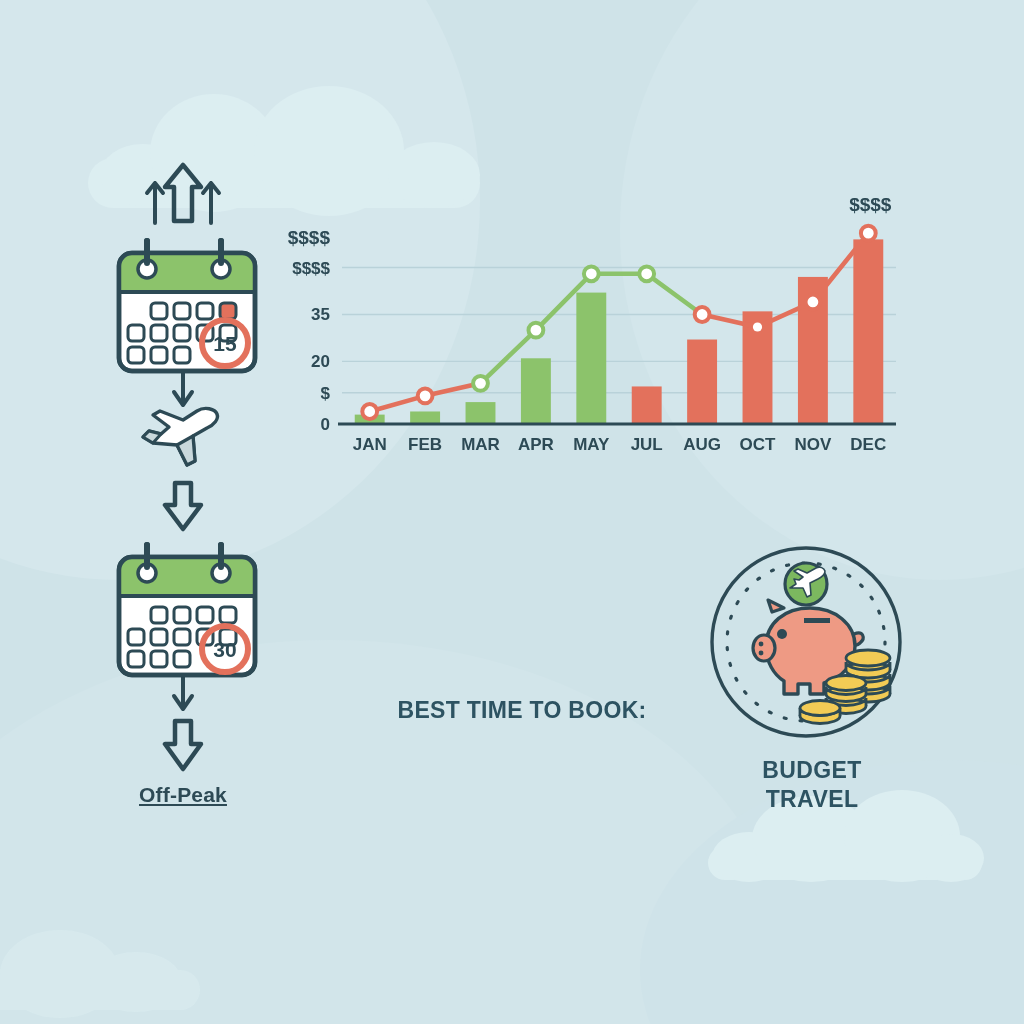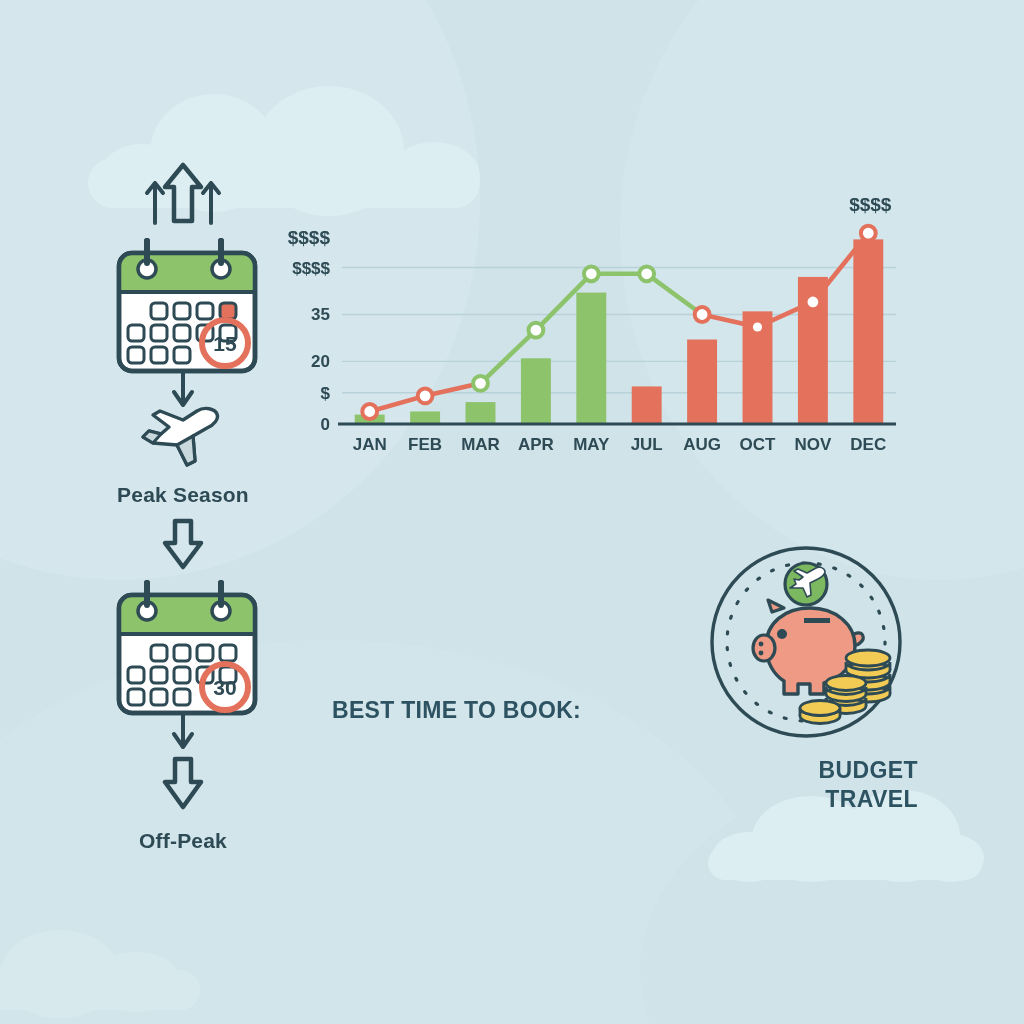--- a/index.html
+++ b/index.html
@@ -32,26 +32,26 @@
   #chart-panel .tick-label{
     font-size:17px;font-weight:bold;fill:#2d4a55;
   }
   #chart-panel .money-label{
     font-size:19px;font-weight:bold;fill:#2d4a55;
   }
 
   
   #best-time{
     position:absolute;left:332px;top:695px;width:380px;
-    font-weight:bold;font-size:23px;color:#2d5362;
+    text-align:center;font-weight:bold;font-size:23px;color:#2d5362;
     line-height:1.33;letter-spacing:.3px;
   }
 
   
-  #budget-block{position:absolute;left:706px;top:542px;width:212px;text-align:right;}
+  #budget-block{position:absolute;left:706px;top:542px;width:212px;text-align:center;}
   #budget-label{
     margin-top:14px;font-weight:bold;font-size:23px;color:#2d5362;
     line-height:1.28;letter-spacing:.4px;
   }
 </style>
 </head>
 <body>
 
 <div id="bg-layer">
   <div class="bg-blob" style="left:-240px;top:-180px;width:720px;height:760px;background:#d5e7ec;"></div>
@@ -134,21 +134,20 @@
   </div>
 
   <div class="arrow-box" style="margin-top:-2px;">
     <svg width="96" height="62" viewBox="0 0 96 62">
       <path d="M18 36 L8 30 L14 24 L26 27 L34 20 L18 8 L25 4 L48 13 L62 4 C70 -1 80 2 82 7 C84 12 79 18 72 21 L58 29 L60 54 L52 58 L42 38 Z" fill="#ffffff" stroke="#2d4a55" stroke-width="3.4" stroke-linejoin="round"></path>
       <path d="M42 38 L52 58 L60 54 L58 29 Z" fill="#c9d8dc" stroke="#2d4a55" stroke-width="3.2" stroke-linejoin="round"></path>
       <path d="M18 36 L8 30 L14 24 L26 27 Z" fill="#c9d8dc" stroke="#2d4a55" stroke-width="3" stroke-linejoin="round"></path>
     </svg>
   </div>
 
-  <div class="flow-label" style="margin-top:14px;">Peak Season</div>
 
   <div class="arrow-box" style="margin-top:10px;">
     <svg width="50" height="54" viewBox="0 0 50 54">
       <path d="M25 50 L7 26 L17 26 L17 4 L33 4 L33 26 L43 26 Z" fill="none" stroke="#2d4a55" stroke-width="4.5" stroke-linejoin="round" stroke-linecap="round"></path>
     </svg>
   </div>
 
   <div class="cal-wrap" style="margin-top:4px;">
     <svg width="168" height="150" viewBox="0 0 168 150">
       <path d="M44 8 L44 30 M118 8 L118 30" stroke="#2d4a55" stroke-width="6" stroke-linecap="round" fill="none"></path>
@@ -181,21 +180,21 @@
       <path d="M15 2 L15 36 M15 38 L6 25 M15 38 L24 25" stroke="#2d4a55" stroke-width="4" stroke-linecap="round" fill="none"></path>
     </svg>
   </div>
 
   <div class="arrow-box" style="margin-top:4px;">
     <svg width="50" height="56" viewBox="0 0 50 56">
       <path d="M25 52 L7 27 L17 27 L17 4 L33 4 L33 27 L43 27 Z" fill="none" stroke="#2d4a55" stroke-width="4.5" stroke-linejoin="round" stroke-linecap="round"></path>
     </svg>
   </div>
 
-  <div class="flow-label" style="margin-top:18px;">Off-Peak</div>
+  <div class="flow-label" style="margin-top:10px;text-decoration:underline;">Off-Peak</div>
 </div>
 
 <div id="chart-panel">
   <svg id="chart-svg" width="620" height="280" viewBox="0 0 620 280">
       <text x="46" y="234" text-anchor="end" class="tick-label">0</text>
       <line x1="58" y1="196.70967741935485" x2="612" y2="196.70967741935485" stroke="#b9d2d9" stroke-width="1.4"></line>
       <text x="46" y="202.70967741935485" text-anchor="end" class="tick-label">$</text>
       <line x1="58" y1="165.4193548387097" x2="612" y2="165.4193548387097" stroke="#b9d2d9" stroke-width="1.4"></line>
       <text x="46" y="171.4193548387097" text-anchor="end" class="tick-label">20</text>
       <line x1="58" y1="118.48387096774192" x2="612" y2="118.48387096774192" stroke="#b9d2d9" stroke-width="1.4"></line>

